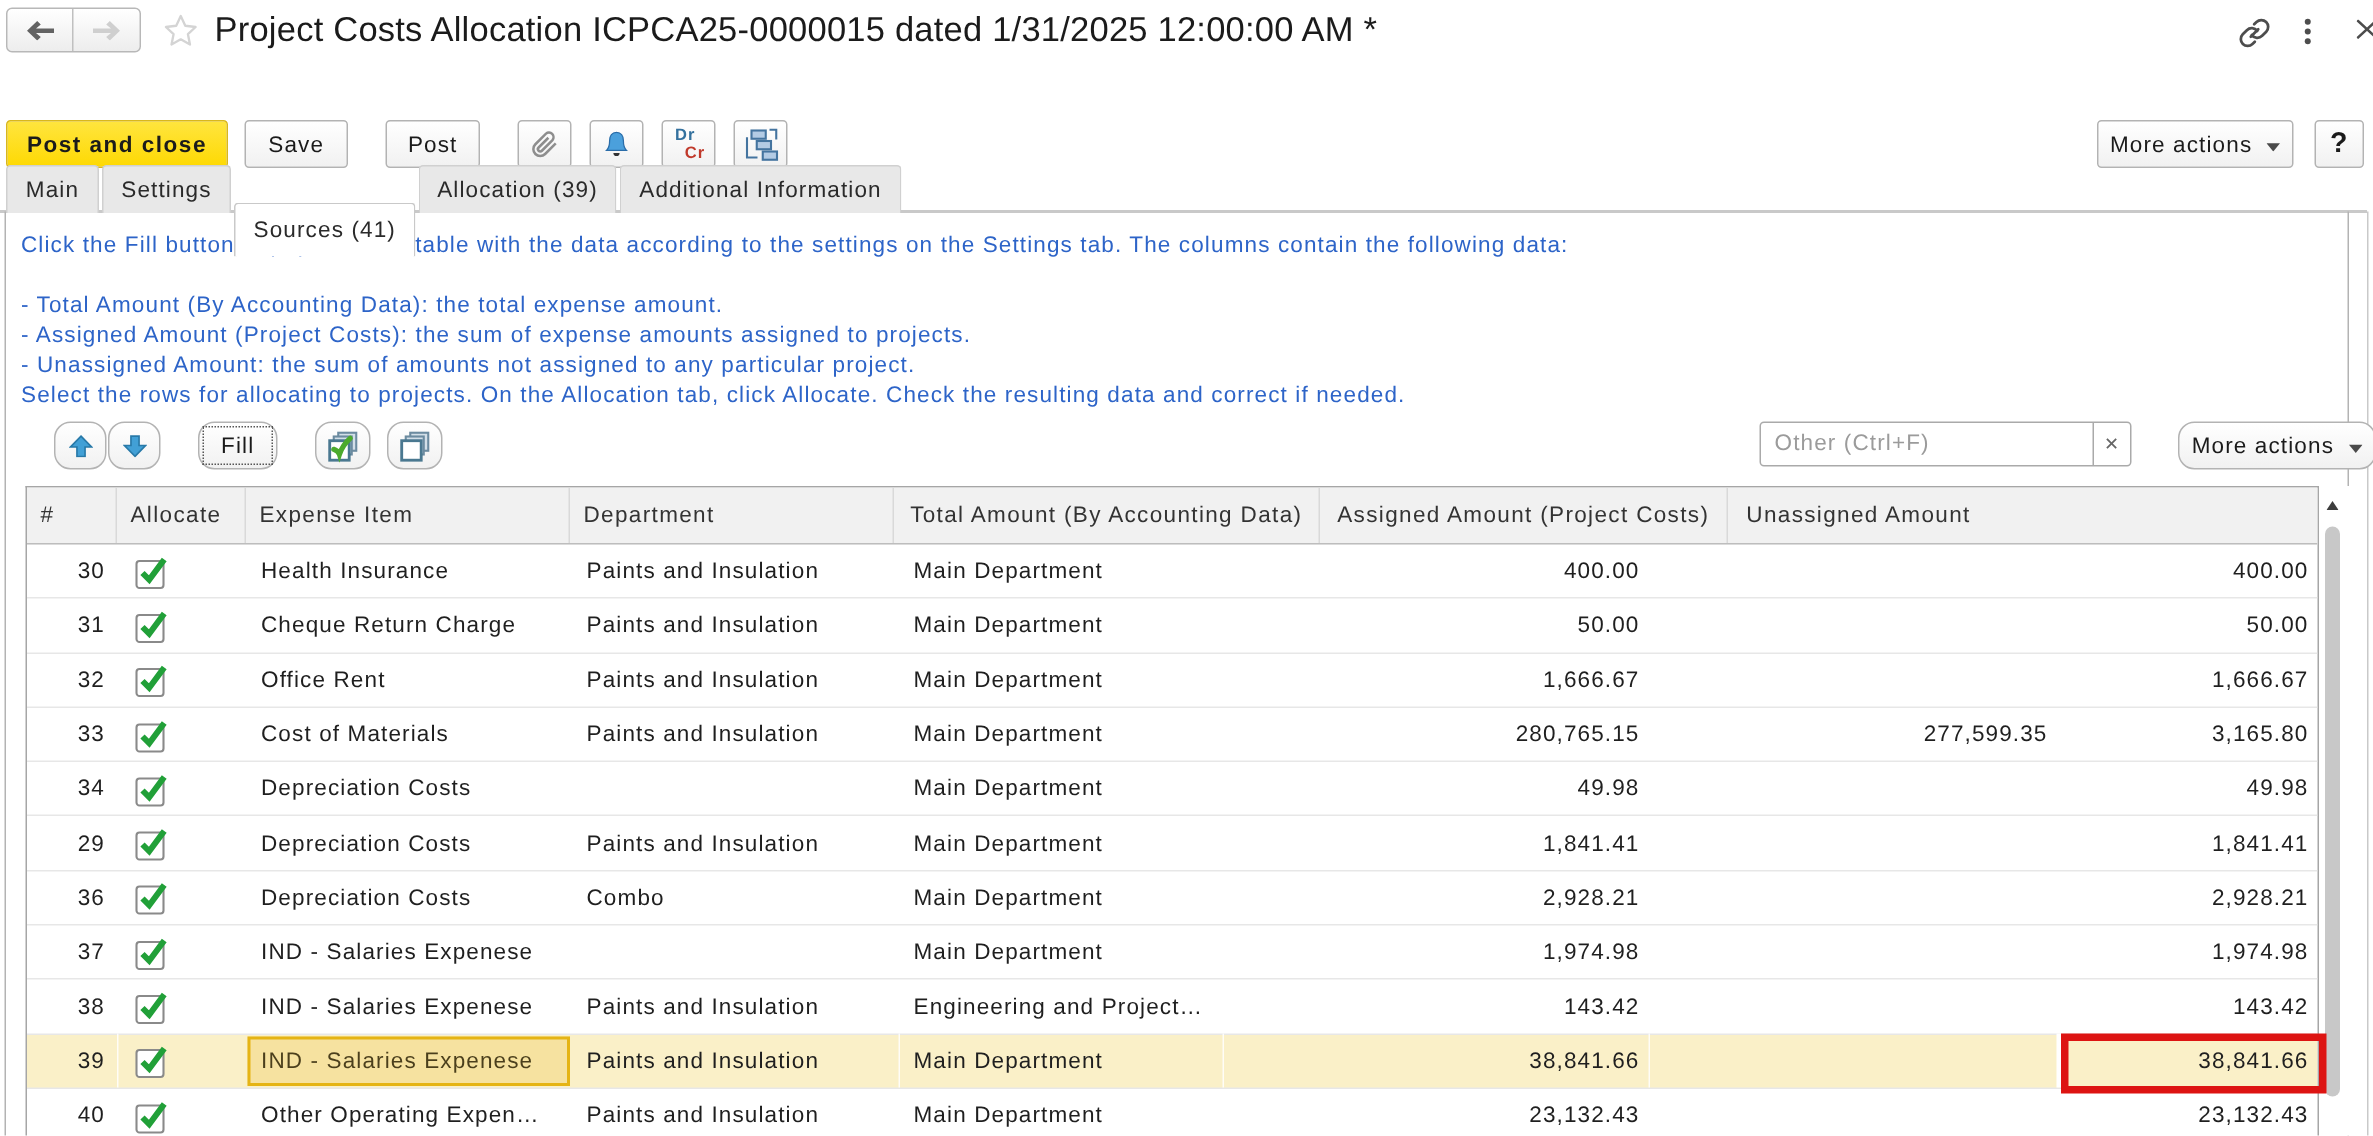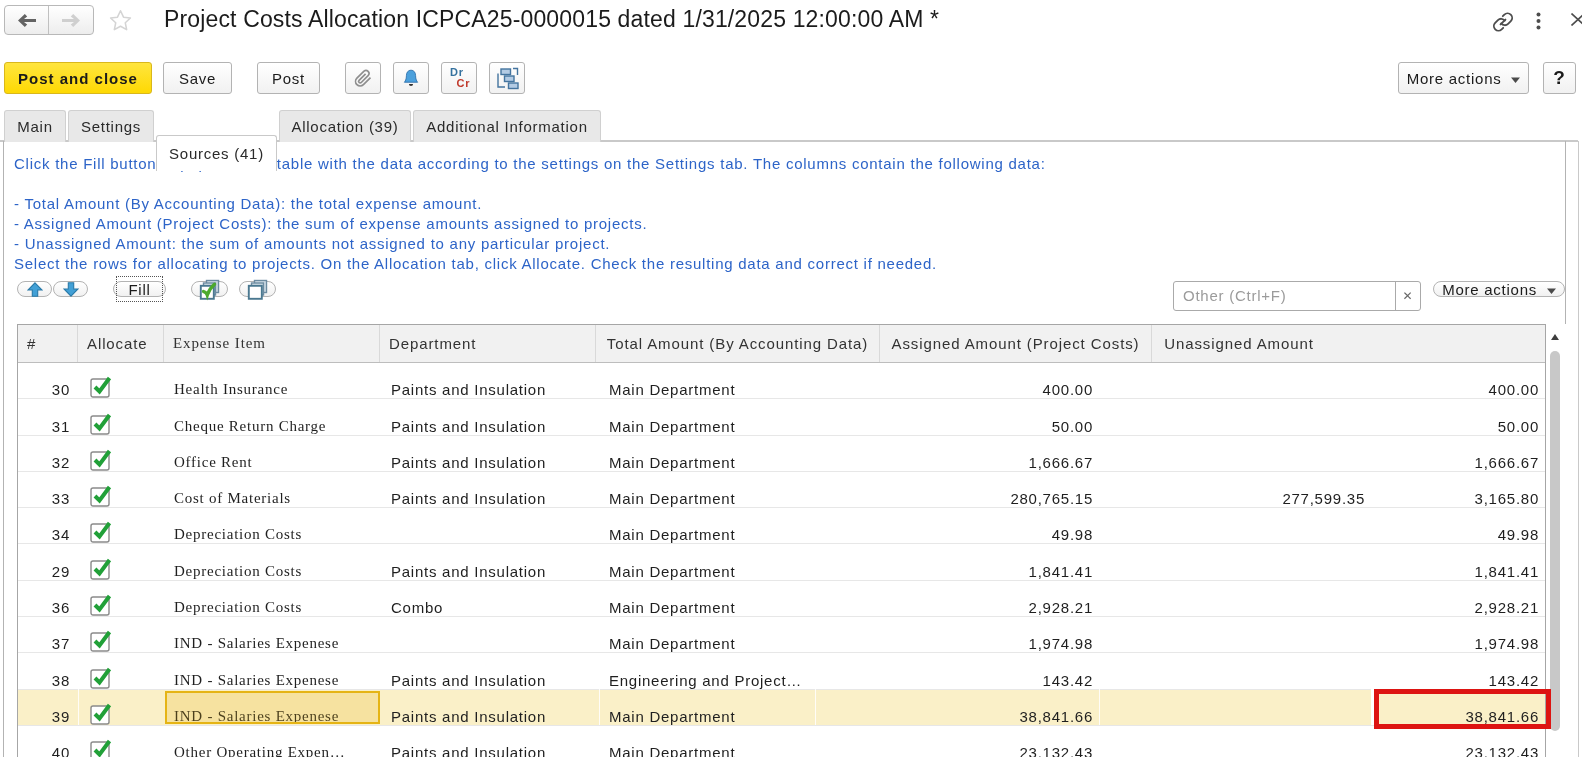--- a/index.html
+++ b/index.html
@@ -5,66 +5,66 @@
 * { margin:0; padding:0; box-sizing:border-box; }
 html,body { width:1582px; height:757px; background:#fff; overflow:hidden;
   font-family:"Liberation Sans", sans-serif; letter-spacing:0.75px; }
 .abs { position:absolute; }
 
 
 .navgroup { left:4px; top:5px; width:90px; height:30px; border:1px solid #b8b8b8;
   border-radius:4px; background:linear-gradient(#ffffff,#ededed); display:flex; }
 .navgroup .half { width:50%; display:flex; align-items:center; justify-content:center; }
 .navgroup .half:first-child { border-right:1px solid #c0c0c0; }
-.title { left:143px; top:6px; font-size:23px; letter-spacing:0.15px; color:#1b1b1b; white-space:nowrap;margin-left:21px; }
-
-
-.btn { position:absolute; top:62px; height:32px; border:1px solid #b3b3b3; border-radius:3px;
+.title { left:143px; top:6px; font-size:23px; letter-spacing:0.15px; color:#1b1b1b; white-space:nowrap; }
+
+
+.btn { position:absolute; top:80px; height:32px; border:1px solid #b3b3b3; border-radius:3px;
   background:linear-gradient(#ffffff,#f1f1f1); font-size:15px; color:#1b1b1b;
   display:flex; align-items:center; justify-content:center; }
 .btn-yellow { background:linear-gradient(#ffe53e,#fed903); border-color:#d9b71c; font-weight:bold; letter-spacing:1px; }
 .tabline { position:absolute; left:0; top:140px; width:1578px; height:2px; background:#c9c9c9; }
 .tab { position:absolute; top:110px; height:32px; background:#e8e8e8; border:1px solid #d0d0d0;
   border-bottom:none; border-radius:3px 3px 0 0; font-size:15px; color:#2a2a2a;
   display:flex; align-items:center; justify-content:center; }
 .tab.active { top:107px; height:36px; background:#ffffff; border-color:#c9c9c9; z-index:5;margin-top:28px; }
 
 
 .pane-left { left:3px; top:141px; width:1px; height:616px; background:#b3b3b3; }
 .pane-right { left:1565px; top:141px; width:1px; height:616px; background:#b3b3b3; }
 .pane-right2 { left:1578px; top:141px; width:1px; height:616px; background:#c9c9c9; }
 
 .info { left:14px; top:154px; font-size:15px; line-height:20px; color:#2d64c8; white-space:pre; }
 
 
-.tbtn { position:absolute; top:281px; height:16px; border:1px solid #b3b3b3; border-radius:11px;
+.tbtn { position:absolute; top:281px; height:32px; border:1px solid #b3b3b3; border-radius:11px;
   background:linear-gradient(#ffffff,#f1f1f1); font-size:15px; color:#1b1b1b;
-  display:flex; align-items:center; justify-content:center; }
+  display:flex; align-items:center; justify-content:center;margin-left:19px; }
 .ud { padding:0; }
 .fillbtn { left:113px; width:53px; }
 .fillbtn .inner { width:47px; height:26px; border:1px dotted #555; display:flex; align-items:center; justify-content:center; }
 .searchbox { position:absolute; left:1173px; top:281px; width:248px; height:30px; border:1px solid #aaaaaa;
   border-radius:3px; background:#fff; display:flex; }
 .searchbox .ph { flex:1; font-size:15px; color:#9b9b9b; padding:5px 0 0 9px; }
 .searchbox .x { width:25px; border-left:1px solid #aaaaaa; display:flex; align-items:center;
   justify-content:center; color:#666; font-size:12px; }
 
 
 .grid { position:absolute; left:17px; top:324px; width:1529px; height:433px;
   border-left:1px solid #a6a6a6; border-right:1px solid #a6a6a6; border-top:1px solid #a6a6a6;
   overflow:hidden; font-size:15px; color:#1f1f1f; }
 .ghead { display:flex; height:38px; background:#f1f1f1; border-bottom:1px solid #bdbdbd; }
 .ghead .hc { border-right:1px solid #d9d9d9; display:flex; align-items:center; padding:0 9px; color:#333; letter-spacing:0.9px; }
 .ghead .hc:last-child { border-right:none; }
 .hc.ctr { justify-content:center; padding:0 4px; }
-.grow { display:flex; height:36.3px; border-bottom:1px solid #e7e7e7; align-items:flex-end; }
+.grow { display:flex; height:36.3px; border-bottom:1px solid #e7e7e7; align-items:center; }
 .grow.hl { background:#faf0c8; }
 .c { padding:0 10px; white-space:nowrap; overflow:hidden; }
 .c.num { text-align:right; }
-.c1 { width:60px; } .c1.num { padding-right:8px; } .c2 { width:86px; padding:0 0 0 12px; } .c3 { width:216px;font-family:Liberation Serif, serif; }
+.c1 { width:60px; } .c1.num { padding-right:8px; } .c2 { width:86px; padding:0 0 0 12px; } .c3 { width:216px; }
 .c4 { width:219px; } .c5 { width:216px; } .c6 { width:284px; } .c6.num { padding-right:6px; }
 .c7 { width:272px; } .c7.num { padding-right:6px; } .c8 { width:174px; } .c8.num { padding-right:6px; }
 
 .scroll { position:absolute; left:1546px; top:324px; width:20px; height:433px; background:#fff; }
 .thumb { position:absolute; left:4px; top:27px; width:10px; height:380px; background:#c8c8c8; border-radius:5px; }
 
 .redbox { position:absolute; left:1374px; top:689px; width:177px; height:40px; border:5px solid #dd1412; z-index:9; }
 .wgap { position:absolute; left:1371px; top:689px; width:3px; height:36px; background:#fff; z-index:8; }
 .wsep { position:absolute; top:689px; width:1px; height:36px; background:#ffffff; z-index:7; opacity:0.85; }
 .cellsel { position:absolute; left:165px; top:691px; width:215px; height:33px; border:2px solid #e5b415; background:rgba(230,178,20,0.22); z-index:8; }

